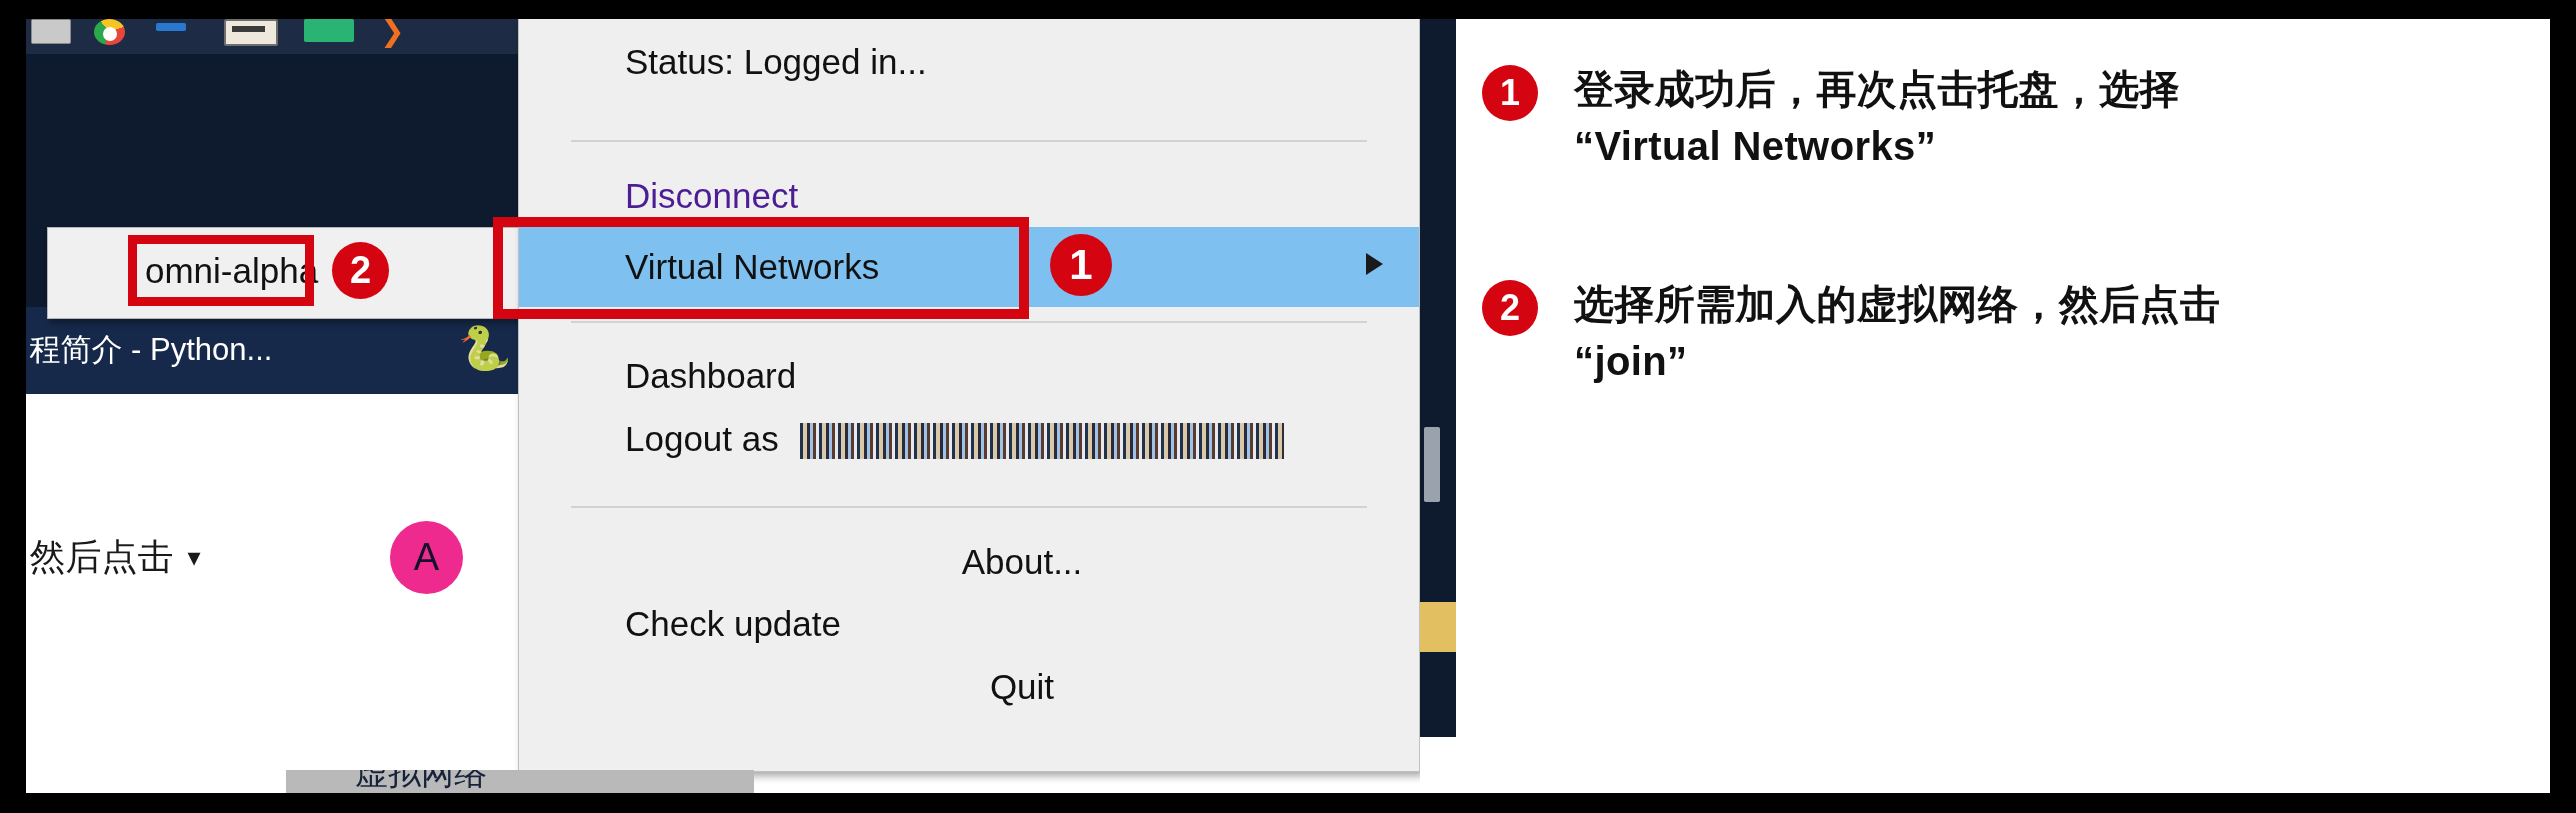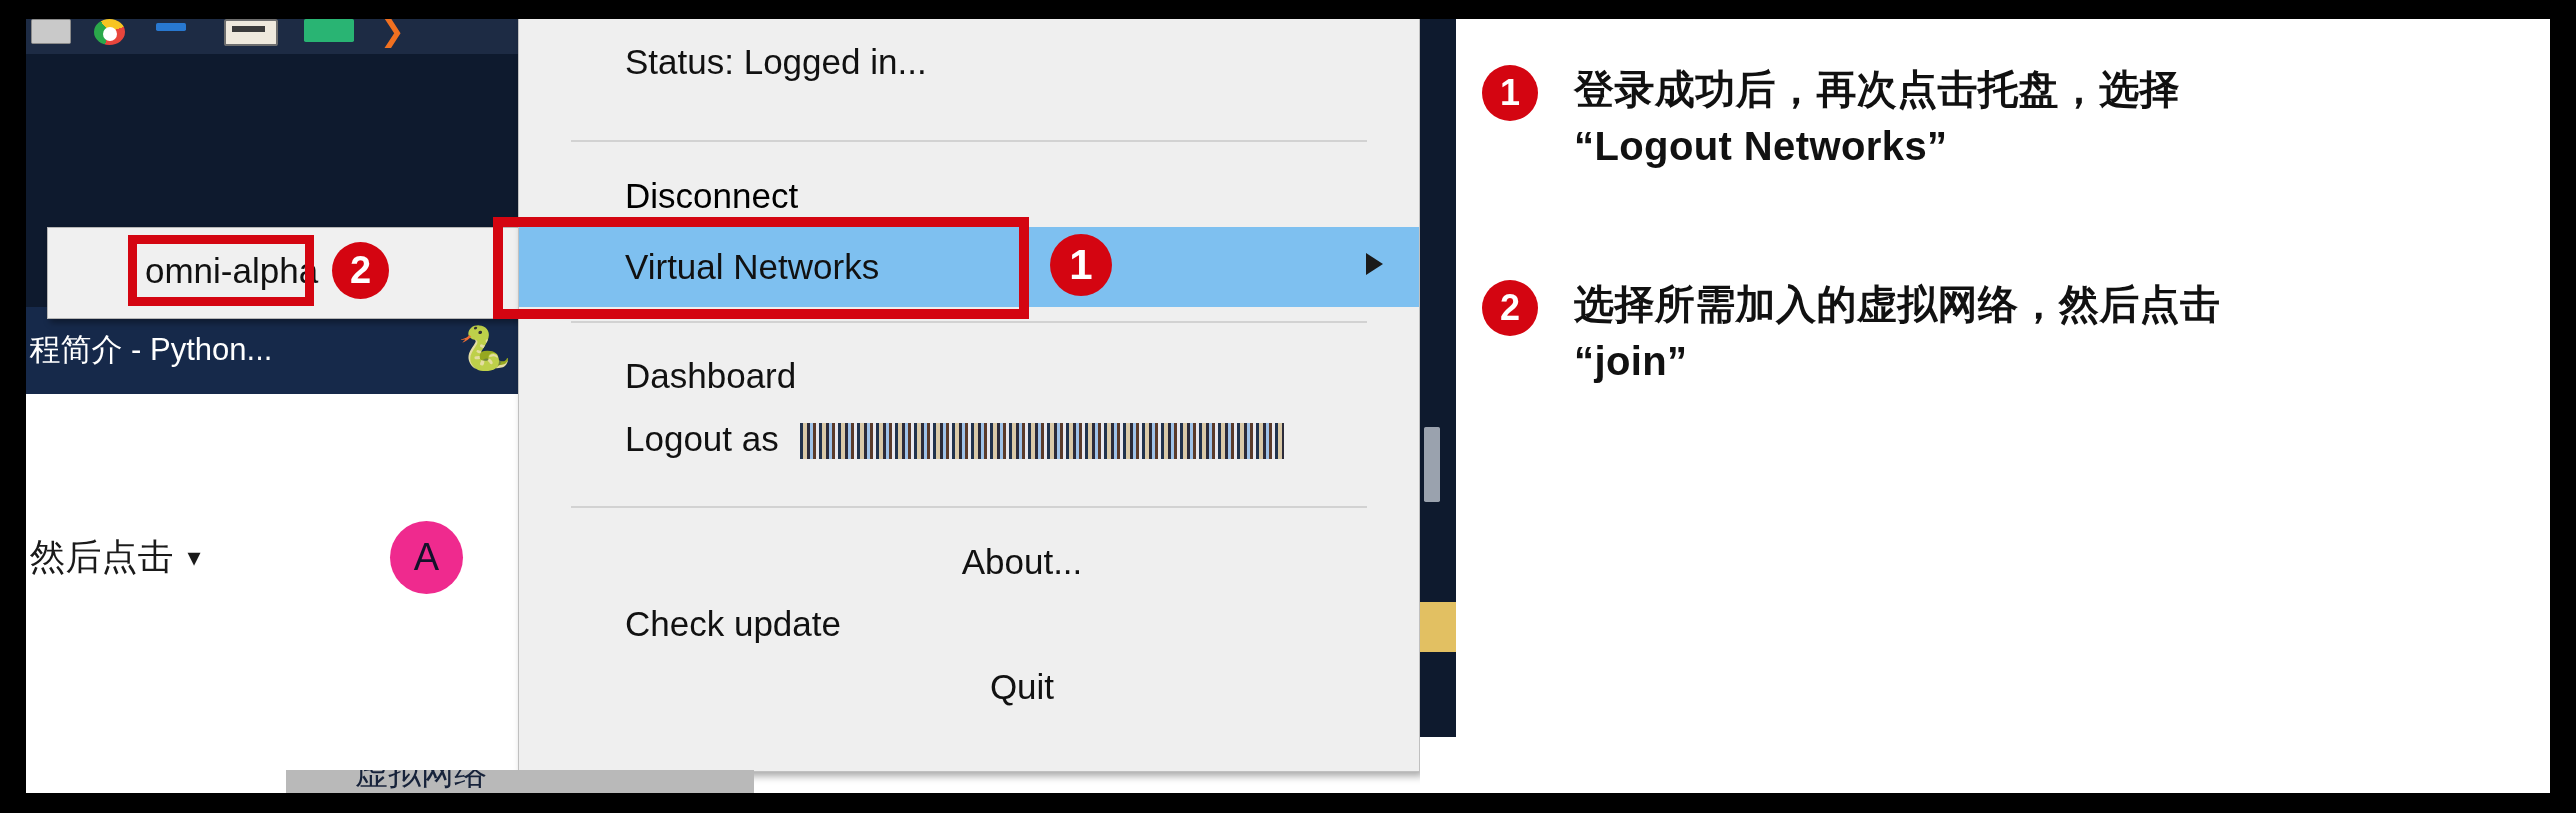--- a/index.html
+++ b/index.html
@@ -246,21 +246,21 @@
     align-items: center;
     box-sizing: border-box;
   }
   .menu-label {
     padding-left: 106px;
     font-size: 35px;
     color: #111111;
     white-space: nowrap;
   }
   .menu-label.disabled {
-    color: #000000;
+    color: #4c1d95;
   }
   .menu-sep {
     position: absolute;
     left: 52px;
     width: 796px;
     height: 1.7px;
     background: #d2d2d2;
   }
   #mi-status   { top: 12px; }
   #sep-1       { top: 121px; }
@@ -512,21 +512,21 @@
     <div id="bottom-clipped">
       <span>虚拟网络</span>
     </div>
 
     <div id="annotations">
 
       <div class="anno" id="anno-1">
         <div class="anno-badge">1</div>
         <div class="anno-text">
           <span>登录成功后，再次点击托盘，选择</span>
-          <span class="l2">“Logout Networks”</span>
+          <span class="l2">“Virtual Networks”</span>
         </div>
       </div>
 
       <div class="anno" id="anno-2">
         <div class="anno-badge">2</div>
         <div class="anno-text">
           <span>选择所需加入的虚拟网络，然后点击</span>
           <span class="l2">“join”</span>
         </div>
       </div>

